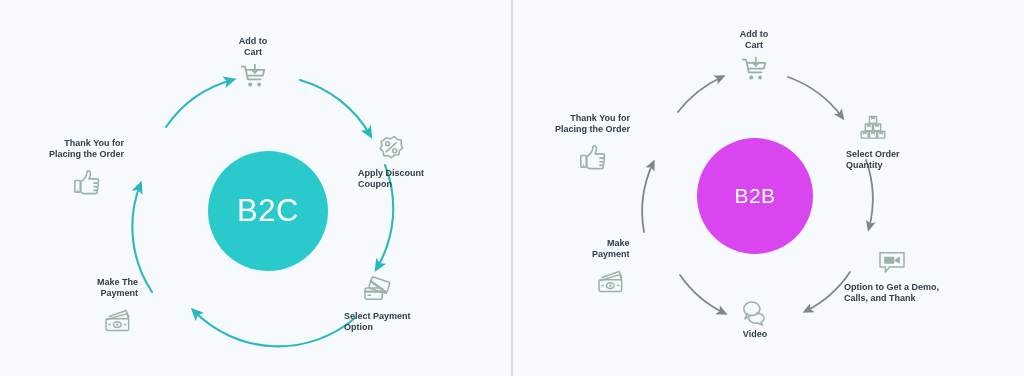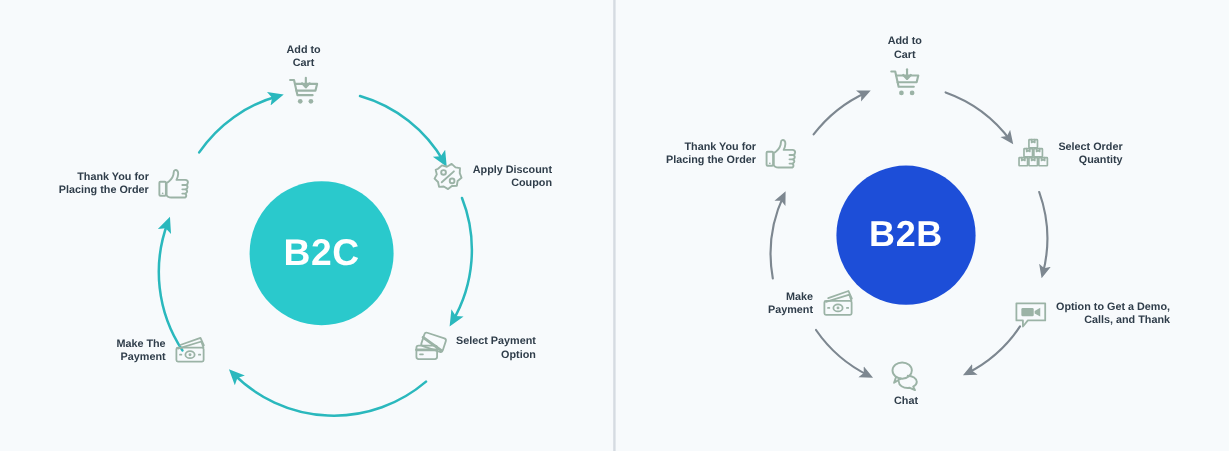--- a/index.html
+++ b/index.html
@@ -47,59 +47,59 @@
     pointer-events: none;
   }
 
   .hub {
     position: absolute;
     border-radius: 50%;
     display: flex;
     align-items: center;
     justify-content: center;
     color: #ffffff;
-    font-weight: bold;
+    font-weight: normal;
     letter-spacing: 0.5px;
   }
   #hub-b2c {
     left: 208px; top: 151px;
     width: 120px; height: 120px;
     background: #2ac9cc;
     font-size: 31px;
   }
   #hub-b2b {
     left: 697px; top: 138px;
     width: 116px; height: 116px;
-    background: #1d4ed8;
-    font-size: 30px;
+    background: #d946ef;
+    font-size: 21px;
   }
 
   
   .node {
     position: absolute;
     display: flex;
     align-items: center;
     gap: 6px;
     z-index: 3;
   }
   .node.stack {
     flex-direction: column;
     gap: 2px;
   }
   .node.label-left {
-    flex-direction: row;
+    flex-direction: column;
   }
   .node .label {
     font-size: 9px;
     font-weight: bold;
     color: #2f3d4a;
     line-height: 1.25;
     white-space: nowrap;
   }
-  .node .label.right { text-align: right; }
+  .node .label.right { text-align: left; }
   .node .label.left  { text-align: right; }
   .node .label.center{ text-align: center; }
 
   .icon {
     width: 30px;
     height: 30px;
     flex: 0 0 auto;
     display: block;
     color: #9bb3a6;
   }
@@ -314,25 +314,25 @@
       <span class="icon">
         <svg viewBox="0 0 32 32" fill="none" stroke="currentColor" stroke-width="1.7" stroke-linecap="round" stroke-linejoin="round">
           <ellipse cx="12.6" cy="12.6" rx="8.6" ry="7.2"></ellipse>
           <path d="M7.2 18.2 L5.4 23.4 L11.4 19.7"></path>
           <path d="M17.6 17.2 C21.8 17.2 25.6 19.6 25.6 22.6 C25.6 24.4 24.3 26 22.4 26.9
                    L24 30 L19.4 27.9 C18.8 28 18.2 28.05 17.6 28.05
                    C13.4 28.05 9.6 25.7 9.6 22.6"></path>
         </svg>
       </span>
       <div class="label center">
-        <div>Chat</div>
-      </div>
-    </div>
-
-    <div class="node label-left" style="left:80px; top:238px;margin-left:48px;">
+        <div>Video</div>
+      </div>
+    </div>
+
+    <div class="node label-left" style="left:80px; top:238px;">
       <div class="label left">
         <div>Make</div>
         <div>Payment</div>
       </div>
       <span class="icon">
         <svg viewBox="0 0 32 32" fill="none" stroke="currentColor" stroke-width="1.6" stroke-linecap="round" stroke-linejoin="round">
           <path d="M6.6 11.2 L24.6 4.8 L27.6 11.6"></path>
           <path d="M4.6 14.4 L25.4 8.1 L27.2 13.4"></path>
           <rect x="3.2" y="13.6" width="24.2" height="12.4" rx="1.4"></rect>
           <ellipse cx="15.3" cy="19.8" rx="4.1" ry="3.1"></ellipse>

